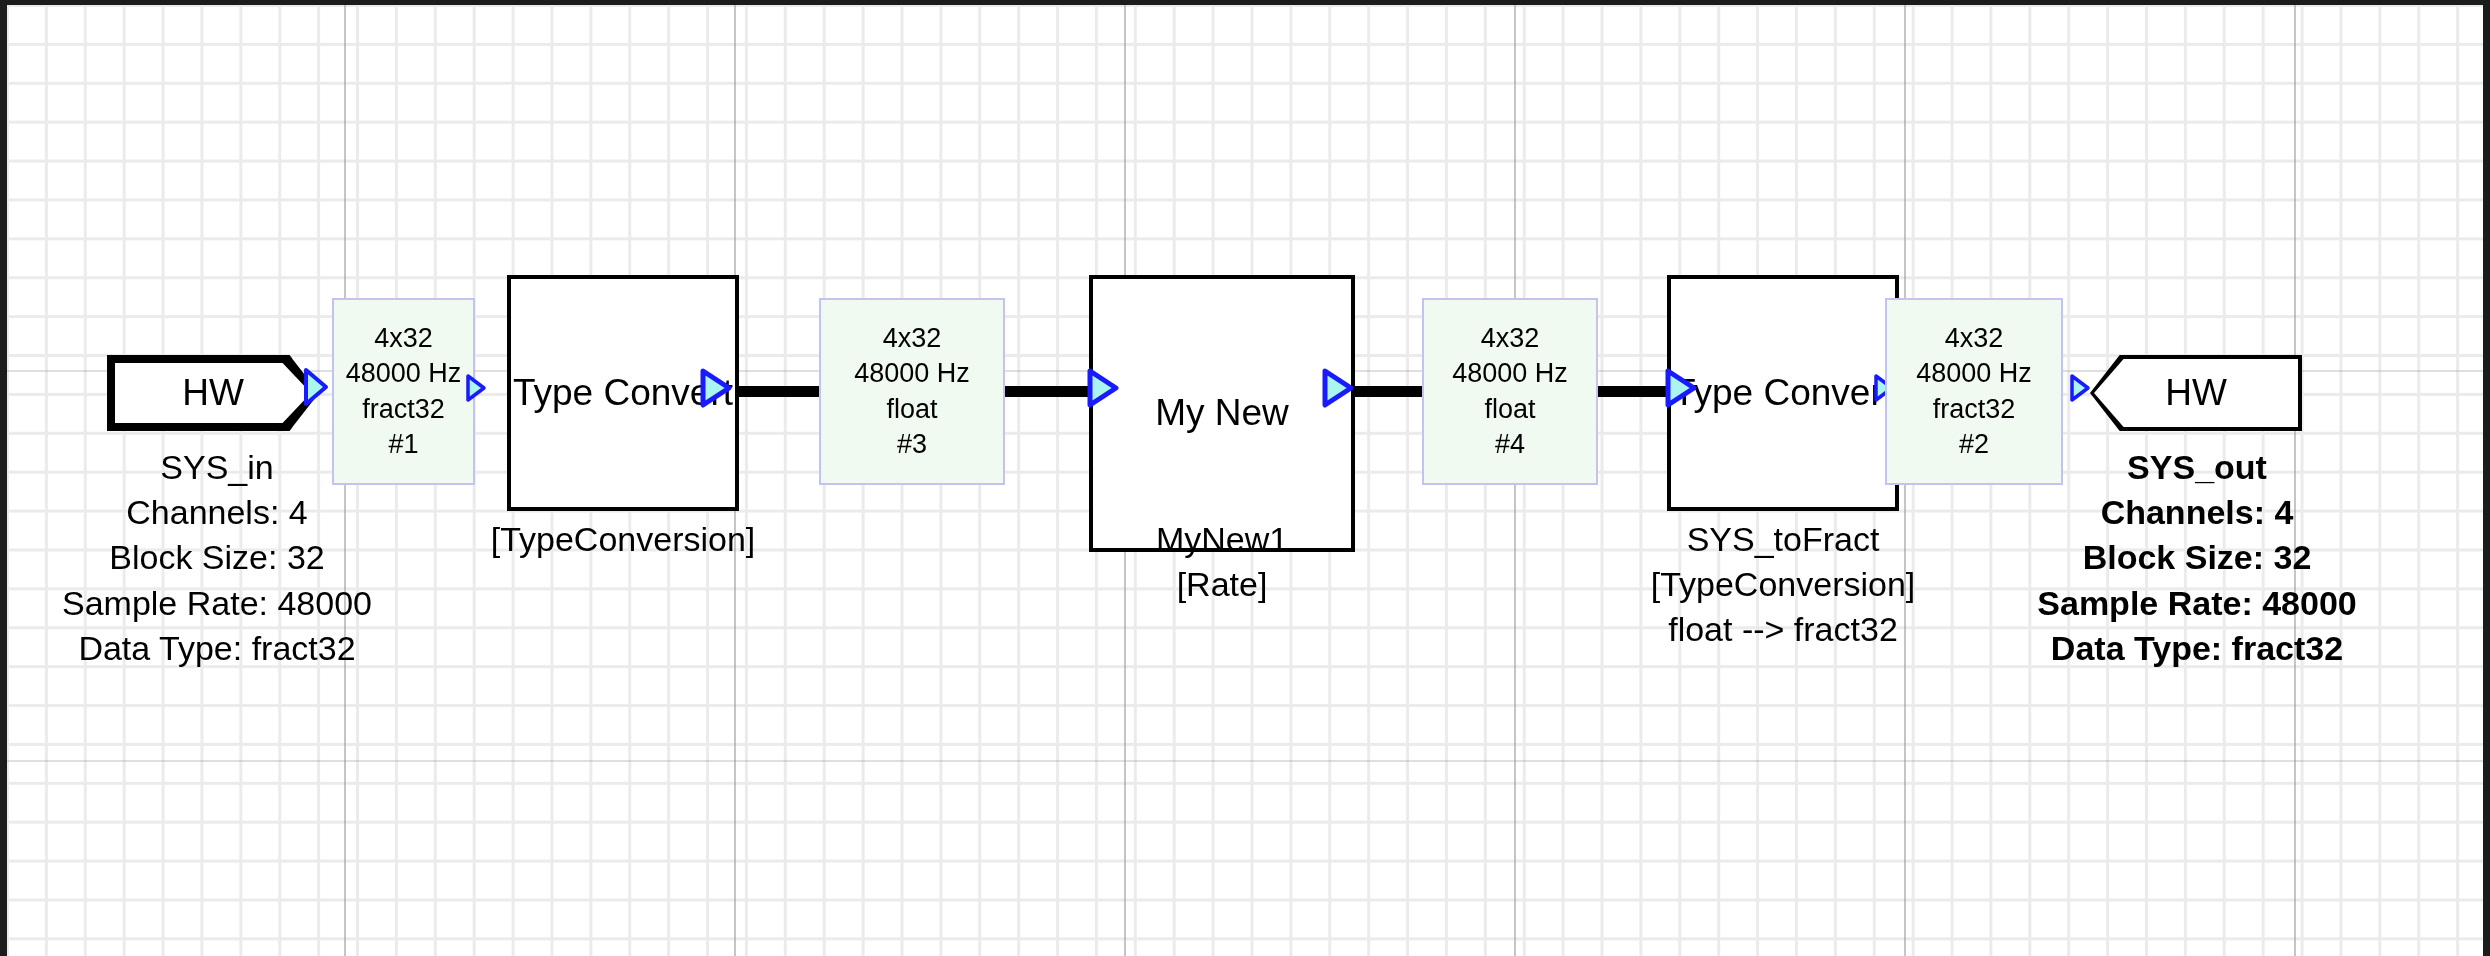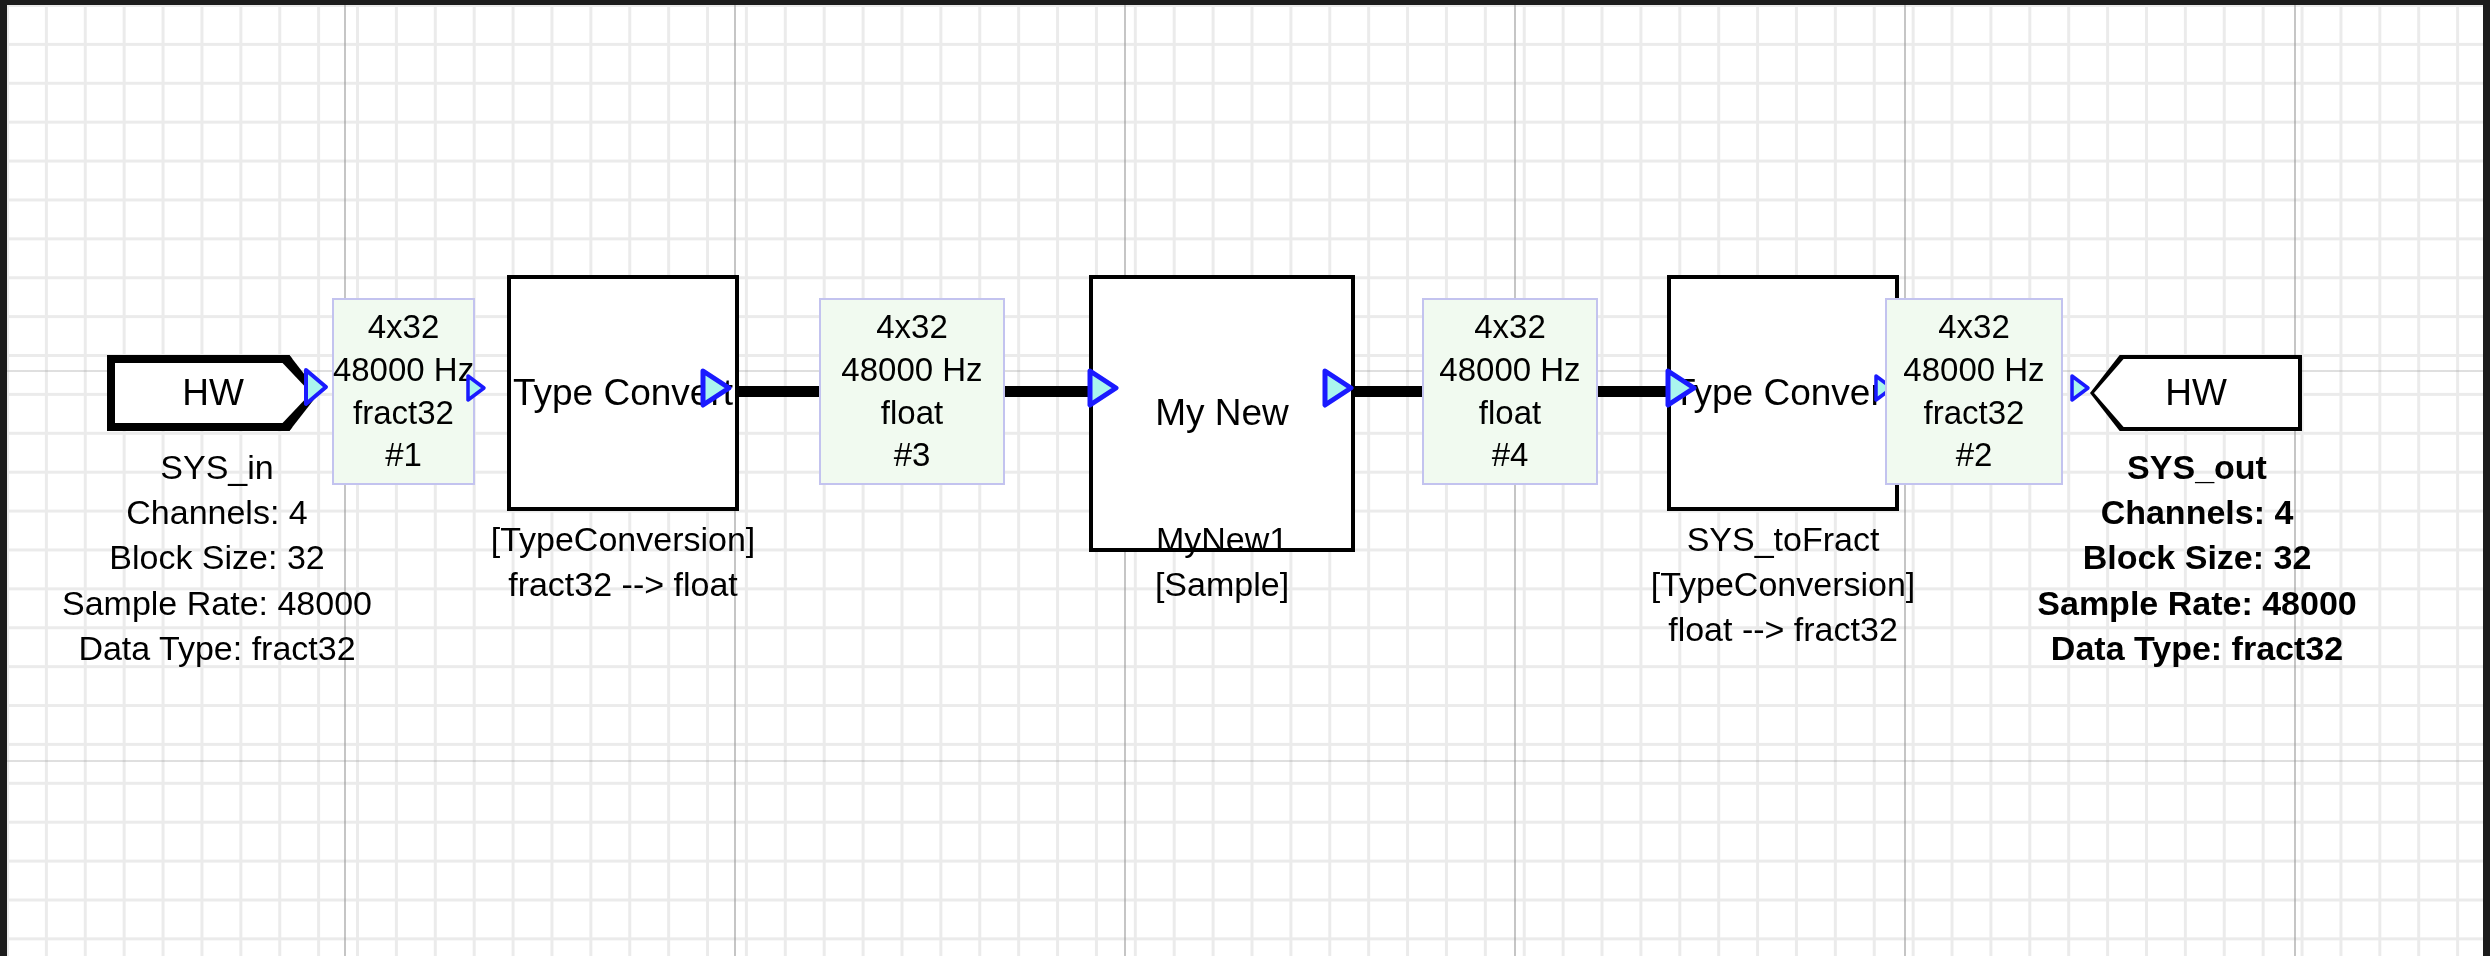--- a/index.html
+++ b/index.html
@@ -68,21 +68,21 @@
     background:#fff;
     clip-path: polygon(14.5% 0, 100% 0, 100% 100%, 14.5% 100%, 0 50%);
     display:flex;align-items:center;justify-content:center;
   }
 
   
   .sig-box{
     border:2px solid #c3c3ef;
     background:#f1faf0;
     display:flex;flex-direction:column;align-items:center;justify-content:center;
-    font-size:33px;line-height:1.30;color:#000;
+    font-size:27px;line-height:1.30;color:#000;
     text-align:center;
   }
   .sig-box span{display:block;white-space:nowrap;}
 
   
   .caption{
     position:absolute;
     text-align:center;
     font-size:34px;
     line-height:1.33;
@@ -144,21 +144,20 @@
       <polygon points="3,3 19,15 3,27" fill="#aaf5ee" stroke="#1a1aff" stroke-width="3.5" stroke-linejoin="round"></polygon>
     </svg>
   </div>
   <div class="port" style="left:692px; top:362px;">
     <svg width="34" height="42" viewBox="0 0 34 42" aria-hidden="true">
       <polygon points="4,4 30,21 4,38" fill="#aaf5ee" stroke="#1a1aff" stroke-width="5" stroke-linejoin="round"></polygon>
     </svg>
   </div>
   <div class="caption" style="left:366px; top:512px; width:500px;">
     <span>[TypeConversion]</span>
-    <span>fract32 --&gt; float</span>
   </div>
 
   <div class="node sig-box" style="left:812px; top:293px; width:186px; height:187px;">
     <span>4x32</span>
     <span>48000 Hz</span>
     <span>float</span>
     <span>#3</span>
   </div>
 
   <div class="node proc-block" style="left:1082px; top:270px; width:266px; height:277px;">
@@ -171,21 +170,21 @@
       <polygon points="4,4 30,21 4,38" fill="#aaf5ee" stroke="#1a1aff" stroke-width="5" stroke-linejoin="round"></polygon>
     </svg>
   </div>
   <div class="port" style="left:1314px; top:362px;">
     <svg width="34" height="42" viewBox="0 0 34 42" aria-hidden="true">
       <polygon points="4,4 30,21 4,38" fill="#aaf5ee" stroke="#1a1aff" stroke-width="5" stroke-linejoin="round"></polygon>
     </svg>
   </div>
   <div class="caption" style="left:965px; top:512px; width:500px;">
     <span>MyNew1</span>
-    <span>[Sample]</span>
+    <span>[Rate]</span>
   </div>
 
   <div class="node sig-box" style="left:1415px; top:293px; width:176px; height:187px;">
     <span>4x32</span>
     <span>48000 Hz</span>
     <span>float</span>
     <span>#4</span>
   </div>
 
   <div class="node proc-block" style="left:1660px; top:270px; width:232px; height:236px;">

